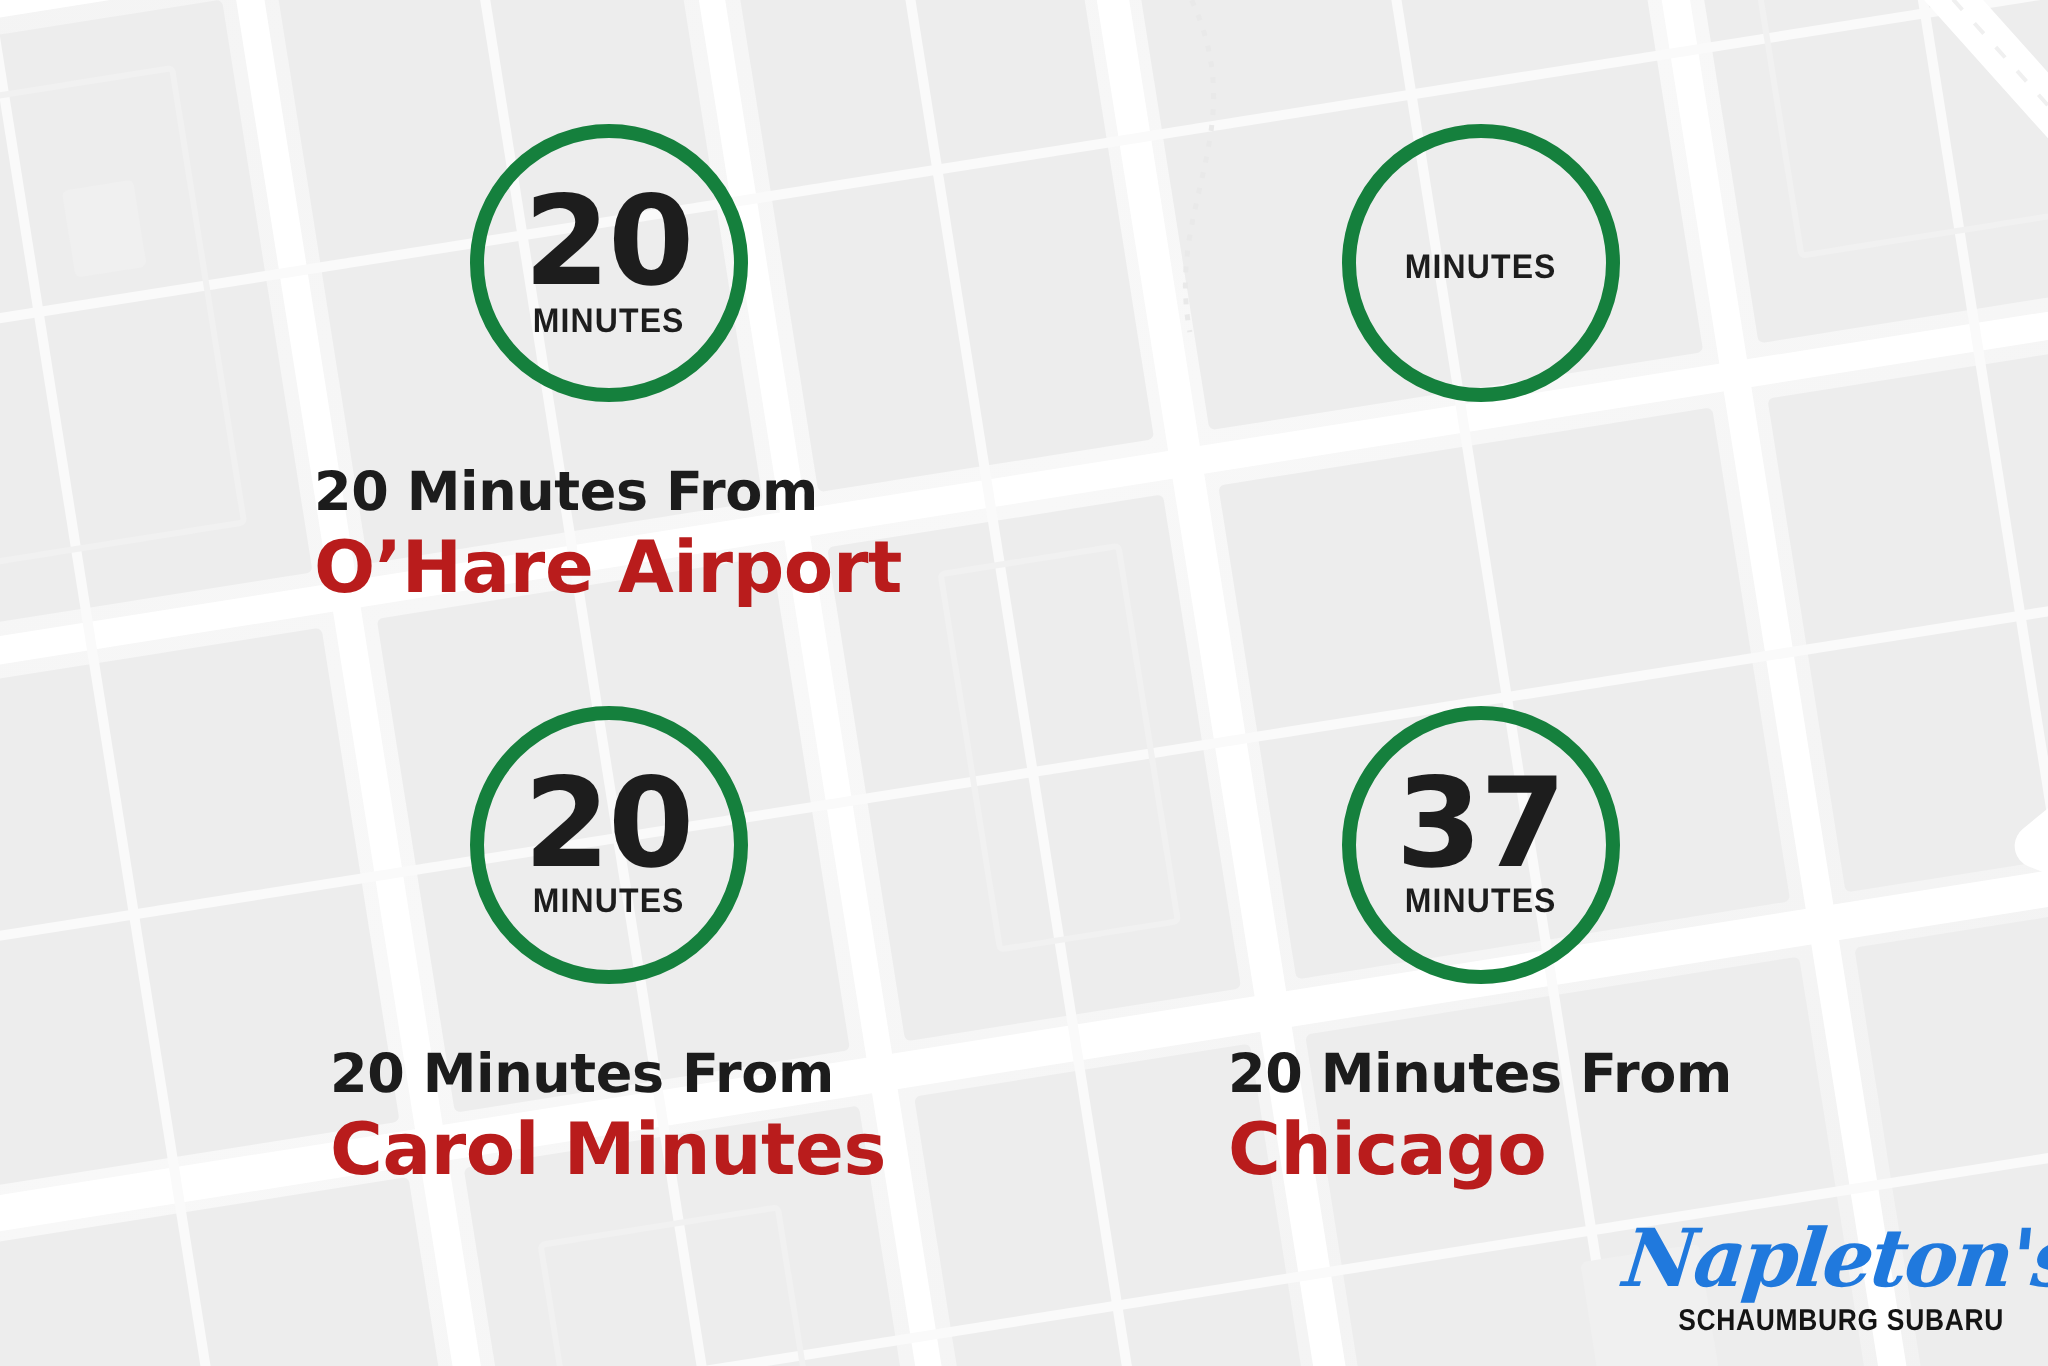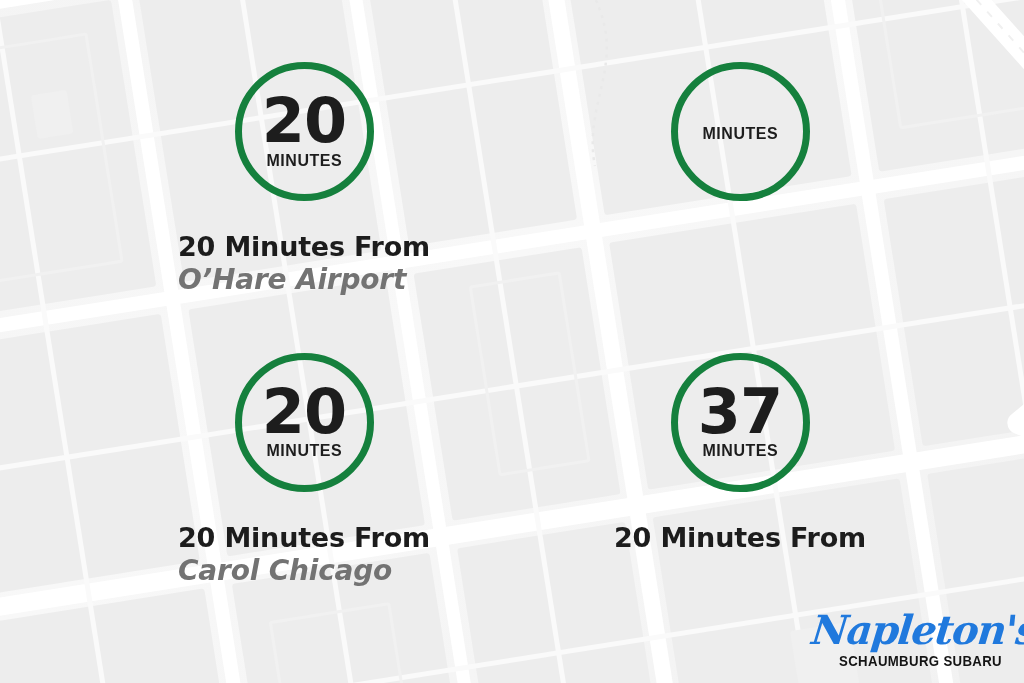--- a/index.html
+++ b/index.html
@@ -98,25 +98,24 @@
     font-family: "DejaVu Sans", "Liberation Sans", sans-serif;
     font-weight: 700;
     font-size: 27px;
     letter-spacing: -0.2px;
     color: #1c1c1c;
   }
   .caption-secondary {
     display: block;
     font-family: "DejaVu Sans", "Liberation Sans", sans-serif;
     font-weight: 700;
-    font-size: 28px;
+    font-size: 36px;
     letter-spacing: -0.2px;
-    color: #737373;
+    color: #b91c1c;
     margin-top: 2px;
-    font-style: italic;
   }
 
   
   .logo {
     position: absolute;
     right: 22px;
     bottom: 14px;
     width: 190px;
     text-align: right;
     user-select: none;
@@ -250,31 +249,32 @@
       </div>
     </div>
 
     <div class="card col-left">
       <div class="badge">
         <span class="badge-number">20</span>
         <span class="badge-unit">MINUTES</span>
       </div>
       <div class="caption">
         <span class="caption-primary">20 Minutes From</span>
-        <span class="caption-secondary">Carol Chicago</span>
+        <span class="caption-secondary">Carol Minutes</span>
       </div>
     </div>
 
     <div class="card col-right">
       <div class="badge">
         <span class="badge-number">37</span>
         <span class="badge-unit">MINUTES</span>
       </div>
       <div class="caption">
         <span class="caption-primary">20 Minutes From</span>
+        <span class="caption-secondary">Chicago</span>
       </div>
     </div>
 
   </div>
 
   <div class="logo">
     <span class="logo-script">Napleton's</span>
     <span class="logo-sub">SCHAUMBURG SUBARU</span>
   </div>
 

